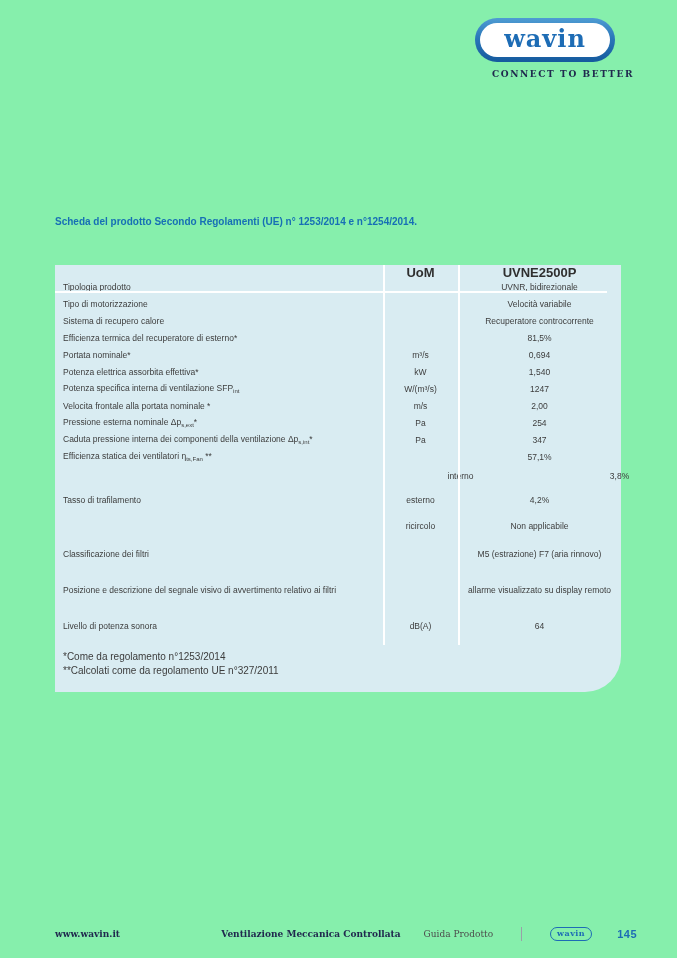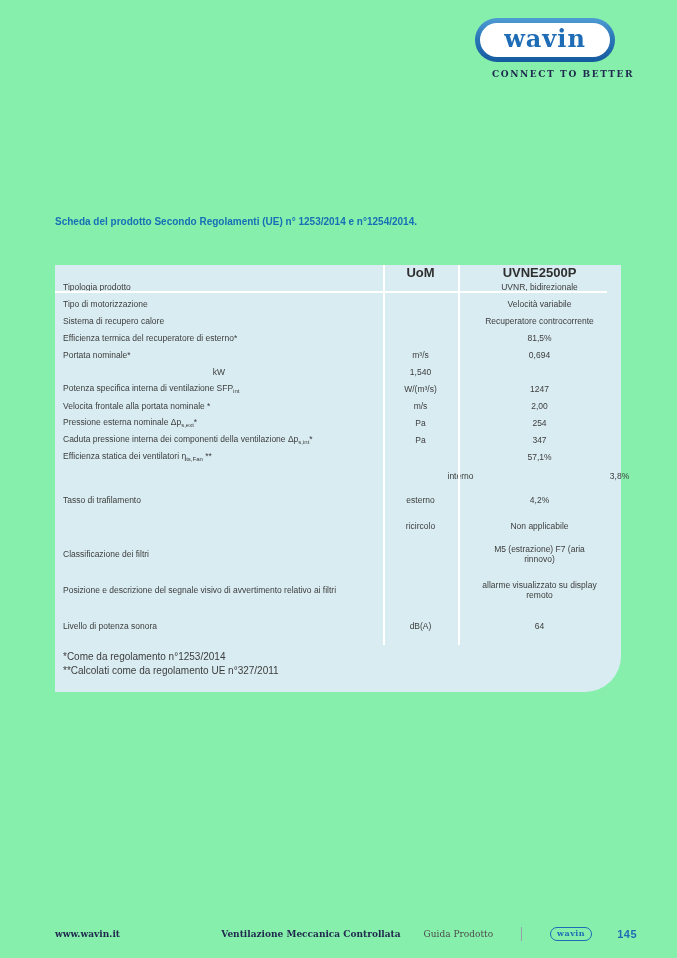--- a/index.html
+++ b/index.html
@@ -39,21 +39,21 @@
   .row { display:grid; grid-template-columns:328px 75px 163px; align-items:center;
     height:17px; font-size:8.5px; line-height:1.15; }
   .row:nth-child(12) { height:22px;gap:40px; }
   .row:nth-child(13) { height:26px; }
   .row:nth-child(14) { height:26px; }
   .row:nth-child(15) { height:30px; }
   .row:nth-child(16) { height:42px; }
   .row:nth-child(17) { height:30px; }
   .row .c1 { padding-left:8px; padding-right:10px; }
   .row .c2 { text-align:center; }
-  .row .c3 { text-align:center; padding:0 22px; }
+  .row .c3 { text-align:center; padding:0 8px; }
   sub { font-size:6px; vertical-align:-2px; }
 
   .footnotes { padding:8px 0 0 8px; font-size:10px; line-height:1.35; color:#3c3c3c; }
 
   
   .footer { position:absolute; left:55px; right:40px; top:924px; height:20px;
     display:flex; align-items:center; }
   .footer-site { font-family:"DejaVu Serif", serif; font-weight:bold; font-size:9px;
     color:#20294e; }
   .footer-right { margin-left:auto; display:flex; align-items:center; gap:25px; }
@@ -112,20 +112,21 @@
           <div class="c1">Efficienza termica del recuperatore di esterno*</div>
           <div class="c2"></div>
           <div class="c3">81,5%</div>
         </div>
         <div class="row">
           <div class="c1">Portata nominale*</div>
           <div class="c2">m³/s</div>
           <div class="c3">0,694</div>
         </div>
         <div class="row">
+          <div class="c1">Potenza elettrica assorbita effettiva*</div>
           <div class="c2">kW</div>
           <div class="c3">1,540</div>
         </div>
         <div class="row">
           <div class="c1">Potenza specifica interna di ventilazione SFP<sub>int</sub></div>
           <div class="c2">W/(m³/s)</div>
           <div class="c3">1247</div>
         </div>
         <div class="row">
           <div class="c1">Velocita frontale alla portata nominale *</div>

